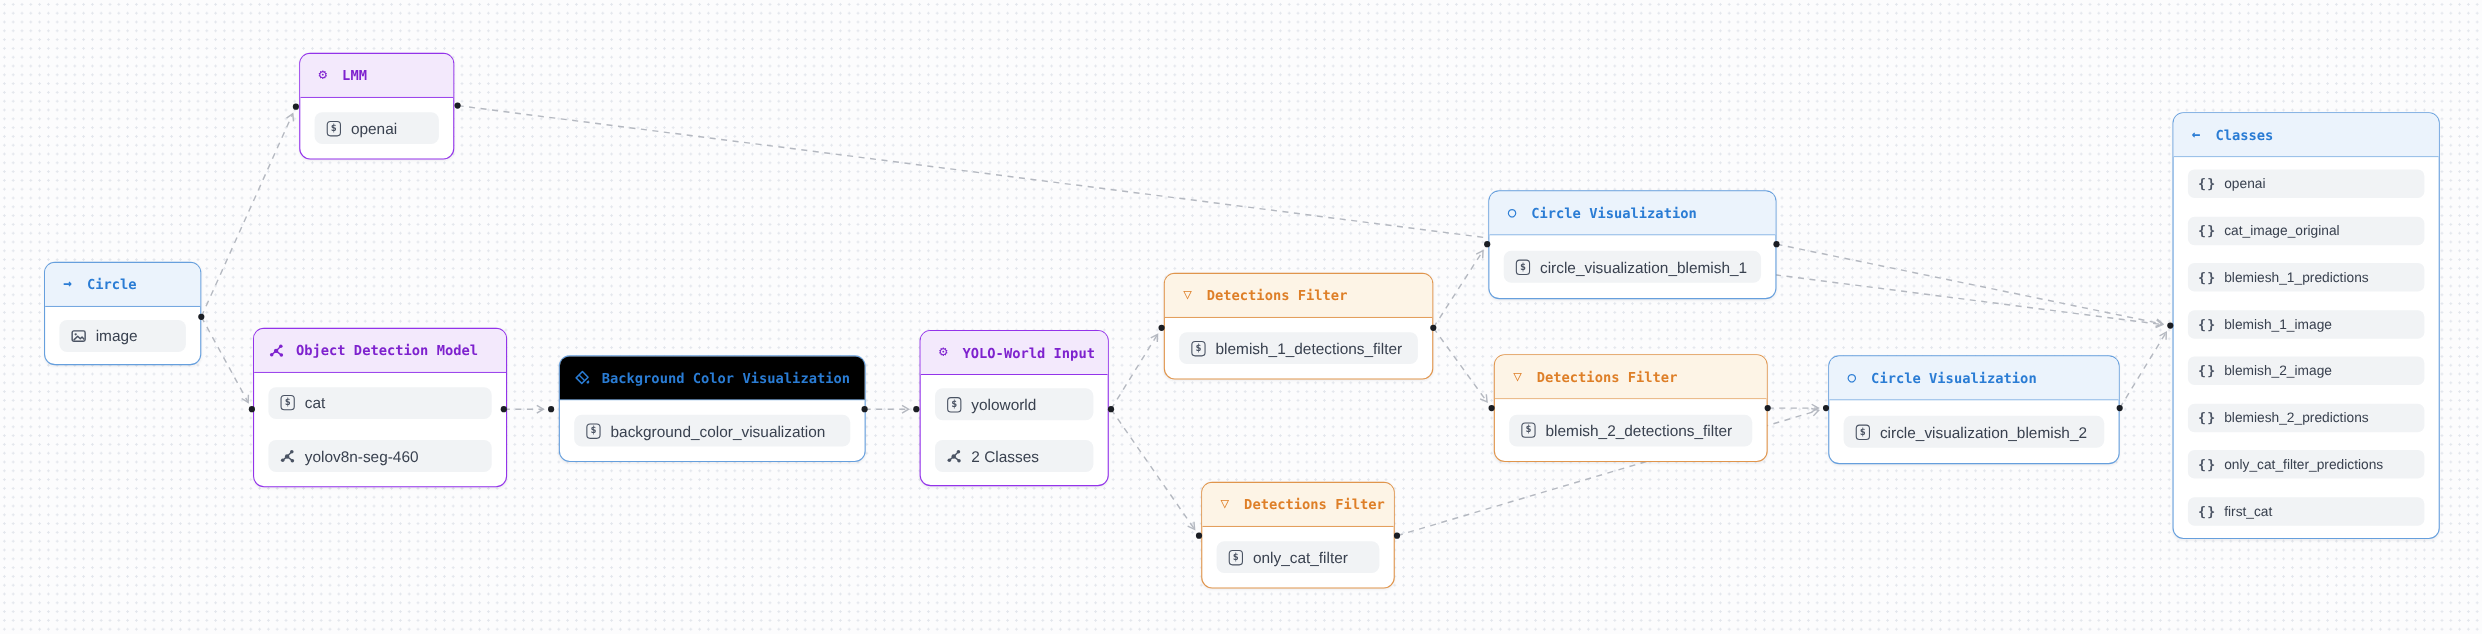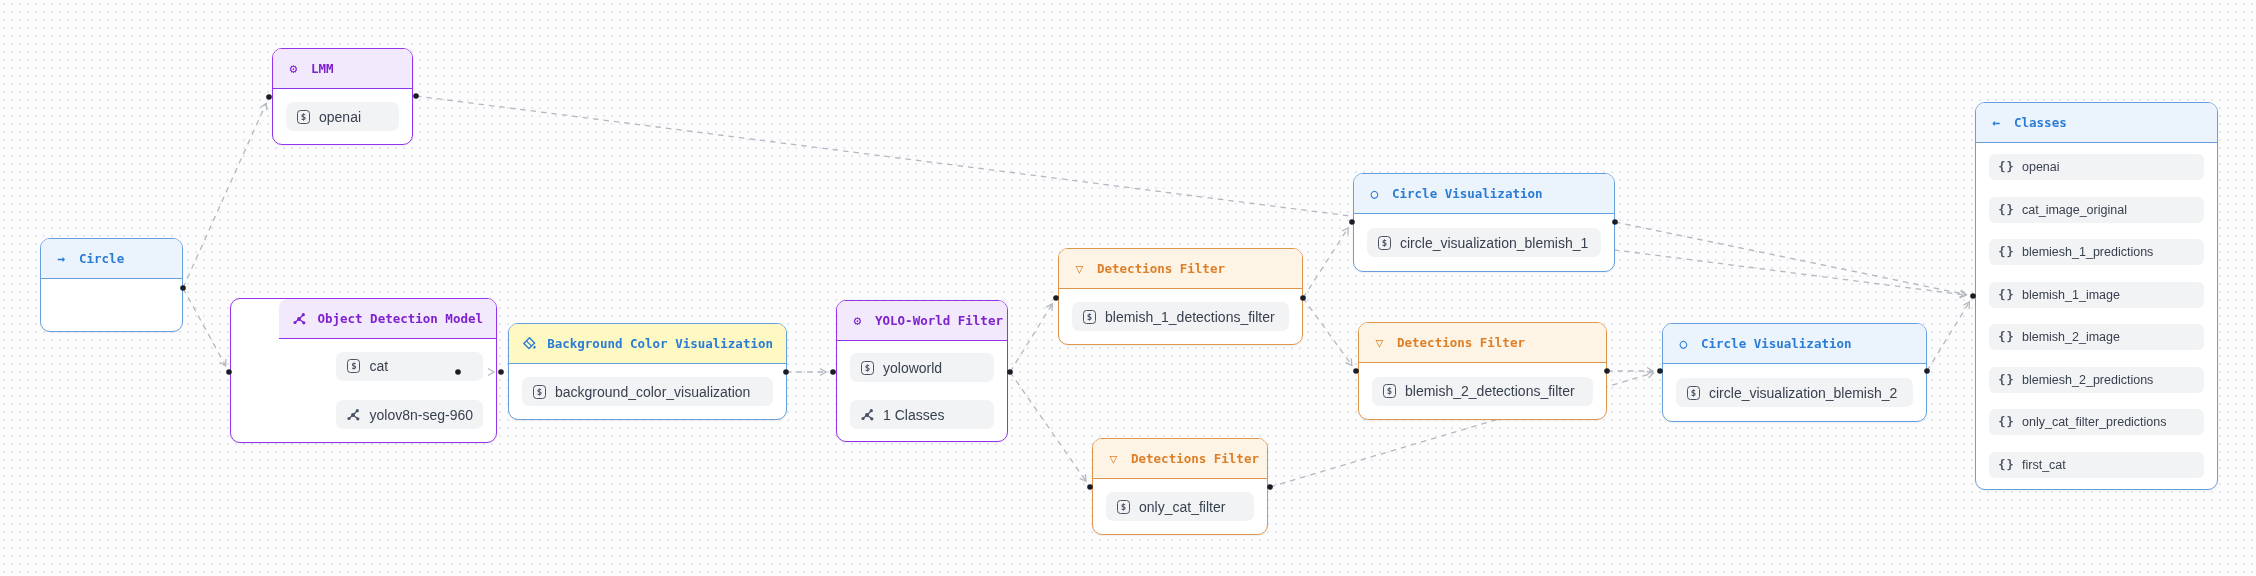--- a/index.html
+++ b/index.html
@@ -87,22 +87,34 @@
           </div>
         </div>
       </div>
       <div class="node" style="left: 40px; top: 238px; width: 143px; height: 94px; border-color: rgb(102, 159, 221);">
         <div class="node-header" style="background: rgb(235, 243, 252); border-bottom-color: rgb(102, 159, 221); color: rgb(42, 124, 212);">
           <span class="hicon">
             <span class="glyph">→</span>
           </span>
           <span>Circle</span>
         </div>
-      </div>
-      <div class="node" style="left: 230px; top: 298px; width: 267px; height: 145px; border-color: rgb(147, 51, 234); align-items: flex-end;">
+        <div class="node-body">
+          <div class="item">
+            <span class="iicon">
+              <svg width="15" height="15" viewBox="0 0 15 15" style="display: block;">
+                <rect x="1.6" y="2.8" width="11.8" height="9.4" rx="1.6" fill="none" stroke="currentColor" stroke-width="1.3"></rect>
+                <circle cx="4.8" cy="5.9" r="1.05" fill="currentColor"></circle>
+                <path d="M3 11.2 L6.6 7.6 L9 10 L10.6 8.4 L12.6 10.6" fill="none" stroke="currentColor" stroke-width="1.3" stroke-linejoin="round"></path>
+              </svg>
+            </span>
+            <span>image</span>
+          </div>
+        </div>
+      </div>
+      <div class="node" style="left: 230px; top: 298px; width: 231px; height: 145px; border-color: rgb(147, 51, 234);">
         <div class="node-header" style="background: rgb(243, 233, 252); border-bottom-color: rgb(147, 51, 234); color: rgb(126, 34, 206);">
           <span class="hicon">
             <svg width="15" height="15" viewBox="0 0 15 15" style="display: block;">
               <line x1="7" y1="8" x2="3" y2="11.5" stroke="currentColor" stroke-width="1.3"></line>
               <line x1="7" y1="8" x2="11.3" y2="3.7" stroke="currentColor" stroke-width="1.3"></line>
               <line x1="7" y1="8" x2="11.8" y2="11.8" stroke="currentColor" stroke-width="1.3"></line>
               <circle cx="7" cy="8" r="2" fill="currentColor"></circle>
               <circle cx="3" cy="11.5" r="1.6" fill="currentColor"></circle>
               <circle cx="11.3" cy="3.7" r="1.6" fill="currentColor"></circle>
               <circle cx="11.8" cy="11.8" r="1.6" fill="currentColor"></circle>
@@ -122,26 +134,26 @@
               <svg width="15" height="15" viewBox="0 0 15 15" style="display: block;">
                 <line x1="7" y1="8" x2="3" y2="11.5" stroke="currentColor" stroke-width="1.3"></line>
                 <line x1="7" y1="8" x2="11.3" y2="3.7" stroke="currentColor" stroke-width="1.3"></line>
                 <line x1="7" y1="8" x2="11.8" y2="11.8" stroke="currentColor" stroke-width="1.3"></line>
                 <circle cx="7" cy="8" r="2" fill="currentColor"></circle>
                 <circle cx="3" cy="11.5" r="1.6" fill="currentColor"></circle>
                 <circle cx="11.3" cy="3.7" r="1.6" fill="currentColor"></circle>
                 <circle cx="11.8" cy="11.8" r="1.6" fill="currentColor"></circle>
               </svg>
             </span>
-            <span>yolov8n-seg-960</span>
+            <span>yolov8n-seg-460</span>
           </div>
         </div>
       </div>
       <div class="node" style="left: 508px; top: 323px; width: 279px; height: 97px; border-color: rgb(102, 159, 221);">
-        <div class="node-header" style="background: #fef9c3; border-bottom-color: rgb(102, 159, 221); color: rgb(42, 124, 212); justify-content: space-between;">
+        <div class="node-header" style="background: #000000; border-bottom-color: rgb(102, 159, 221); color: rgb(42, 124, 212);">
           <span class="hicon">
             <svg width="15" height="15" viewBox="0 0 15 15" style="display: block;">
               <path d="M7.5 1.8 L12.6 6.9 L6.9 12.6 L1.8 7.5 Z" fill="none" stroke="currentColor" stroke-width="1.4" stroke-linejoin="round"></path>
               <path d="M13.2 9.6 q1.2 1.7 0 2.7 q-1.2 1 -2 -0.4 q-0.5 -1 2 -2.3 Z" fill="currentColor"></path>
               <line x1="4.4" y1="4.9" x2="9.6" y2="10.1" stroke="currentColor" stroke-width="1.2"></line>
             </svg>
           </span>
           <span>Background Color Visualization</span>
         </div>
         <div class="node-body">
@@ -151,42 +163,42 @@
             </span>
             <span>background_color_visualization</span>
           </div>
         </div>
       </div>
       <div class="node" style="left: 836px; top: 300px; width: 172px; height: 142px; border-color: rgb(147, 51, 234);">
         <div class="node-header" style="background: rgb(243, 233, 252); border-bottom-color: rgb(147, 51, 234); color: rgb(126, 34, 206);">
           <span class="hicon">
             <span class="glyph">⚙</span>
           </span>
-          <span>YOLO-World Filter</span>
+          <span>YOLO-World Input</span>
         </div>
         <div class="node-body">
           <div class="item">
             <span class="iicon">
               <span class="str-badge">$</span>
             </span>
             <span>yoloworld</span>
           </div>
           <div class="item">
             <span class="iicon">
               <svg width="15" height="15" viewBox="0 0 15 15" style="display: block;">
                 <line x1="7" y1="8" x2="3" y2="11.5" stroke="currentColor" stroke-width="1.3"></line>
                 <line x1="7" y1="8" x2="11.3" y2="3.7" stroke="currentColor" stroke-width="1.3"></line>
                 <line x1="7" y1="8" x2="11.8" y2="11.8" stroke="currentColor" stroke-width="1.3"></line>
                 <circle cx="7" cy="8" r="2" fill="currentColor"></circle>
                 <circle cx="3" cy="11.5" r="1.6" fill="currentColor"></circle>
                 <circle cx="11.3" cy="3.7" r="1.6" fill="currentColor"></circle>
                 <circle cx="11.8" cy="11.8" r="1.6" fill="currentColor"></circle>
               </svg>
             </span>
-            <span>1 Classes</span>
+            <span>2 Classes</span>
           </div>
         </div>
       </div>
       <div class="node" style="left: 1058px; top: 248px; width: 245px; height: 97px; border-color: rgb(224, 149, 76);">
         <div class="node-header" style="background: rgb(253, 244, 230); border-bottom-color: rgb(224, 149, 76); color: rgb(222, 127, 40);">
           <span class="hicon">
             <span class="glyph">▽</span>
           </span>
           <span>Detections Filter</span>
         </div>

